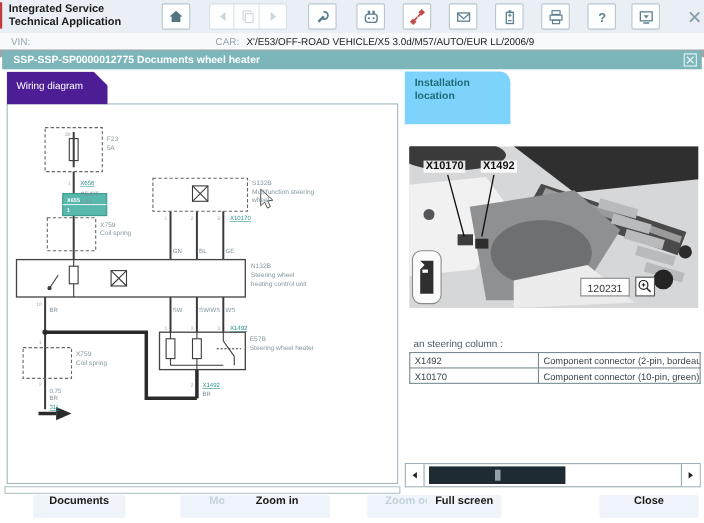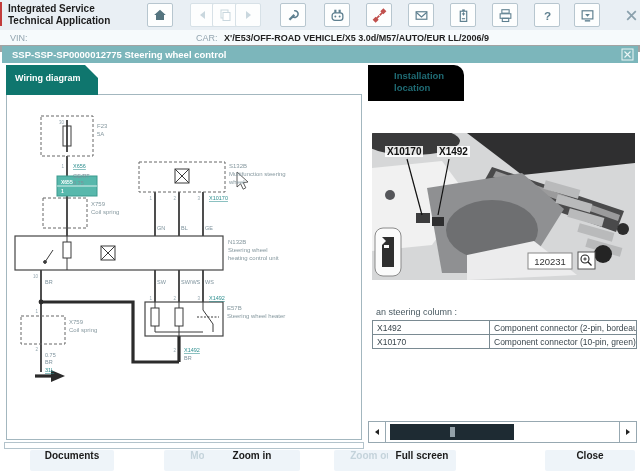--- a/index.html
+++ b/index.html
@@ -7,26 +7,26 @@
   
   .hdr{position:absolute;left:0;top:0;width:640px;height:30px;background:#e9eff4;border-bottom:1px solid #4c1d95;}
   .redbar{position:absolute;left:0;top:2px;width:2px;height:24px;background:#c23b3b;}
   .apptitle{position:absolute;left:8px;top:3px;font-size:10px;font-weight:bold;color:#1c1c1c;line-height:12px;}
   .tbtn{position:absolute;top:3px;width:26px;height:24px;background:#fdfefe;border:1px solid #b7c6cf;border-radius:2px;display:flex;align-items:center;justify-content:center;box-sizing:border-box;}
   .tbtn.dis{border-color:#d7e1e7;}
   .tbtn.noborder{border:none;background:transparent;}
   
   .vinbar{position:absolute;left:0;top:30px;width:640px;height:15px;background:#f6fafc;border-bottom:7px solid #a3a3a3;font-size:9px;}
   .vinlab{color:#93a5b0;position:absolute;top:3px;}
-  .vinval{color:#222;font-weight:bold;position:absolute;top:3px;white-space:nowrap;}
+  .vinval{color:#222;font-weight:normal;position:absolute;top:3px;white-space:nowrap;}
   
   .ssp{position:absolute;left:2px;top:46px;width:636px;height:17px;background:#7cb6bb;color:#fff;font-size:9.5px;font-weight:bold;line-height:17px;padding-left:10px;box-sizing:border-box;}
   
-  .tabL{position:absolute;left:6px;top:65px;width:92px;height:30px;background:#0f766e;color:#fff;font-size:9px;font-weight:bold;padding:8px 0 0 9px;box-sizing:border-box;clip-path:polygon(0 0,calc(100% - 13px) 0,100% 13px,100% 100%,0 100%);z-index:3;}
-  .tabR{position:absolute;left:368px;top:65px;width:96px;height:36px;background:#000000;color:#1f6b74;font-size:9.5px;font-weight:bold;line-height:12px;padding:5px 0 0 26px;box-sizing:border-box;border-radius:0 10px 0 0;}
+  .tabL{position:absolute;left:6px;top:65px;width:92px;height:30px;background:#4c1d95;color:#fff;font-size:9px;font-weight:normal;padding:8px 0 0 9px;box-sizing:border-box;clip-path:polygon(0 0,calc(100% - 13px) 0,100% 13px,100% 100%,0 100%);z-index:3;}
+  .tabR{position:absolute;left:368px;top:65px;width:96px;height:48px;background:#7dd3fc;color:#1f6b74;font-size:9.5px;font-weight:bold;line-height:12px;padding:5px 0 0 9px;box-sizing:border-box;border-radius:0 10px 0 0;}
   
   .panel{position:absolute;left:6px;top:94px;width:356px;height:346px;background:#fff;border:1px solid #a3b7bf;box-sizing:border-box;z-index:2;}
   .hscroll-left{position:absolute;left:4px;top:442px;width:360px;height:7px;background:#fff;border:1px solid #b3c3cb;box-sizing:border-box;}
   
   .dl-pin{font-size:4.5px;fill:#95a7b0;text-anchor:end;font-family:"Liberation Sans",sans-serif;}
   .dl-lbl{font-size:5.5px;fill:#7d929c;font-family:"Liberation Sans",sans-serif;}
   .dl-name{font-size:6px;fill:#86989f;font-family:"Liberation Sans",sans-serif;}
   .dl-link{font-size:5.5px;fill:#2f8f8f;text-decoration:underline;font-family:"Liberation Sans",sans-serif;}
   .dl-white{font-size:5px;fill:#ffffff;font-weight:bold;font-family:"Liberation Sans",sans-serif;}
   
@@ -145,21 +145,21 @@
     </div>
   </div>
 
   <div class="vinbar">
     <span class="vinlab" style="left:10px">VIN:</span>
     <span class="vinlab" style="left:196px">CAR:</span>
     <span class="vinval" style="left:224px">X'/E53/OFF-ROAD VEHICLE/X5 3.0d/M57/AUTO/EUR LL/2006/9</span>
   </div>
 
   <div class="ssp">
-    <span>SSP-SSP-SP0000012775 Steering wheel control</span>
+    <span>SSP-SSP-SP0000012775 Documents wheel heater</span>
   </div>
   <svg class="sspclose" viewBox="0 0 13 13">
       <rect x="1" y="1" width="11" height="11" fill="none" stroke="#eaf5f5"></rect>
       <path d="M3.5 3.5 L9.5 9.5 M9.5 3.5 L3.5 9.5" stroke="#eaf5f5" stroke-width="1.2"></path>
     </svg>
 
   <div class="tabL"><span>Wiring diagram</span></div>
   <div class="tabR">
     <div>Installation</div>
     <div>location</div>

